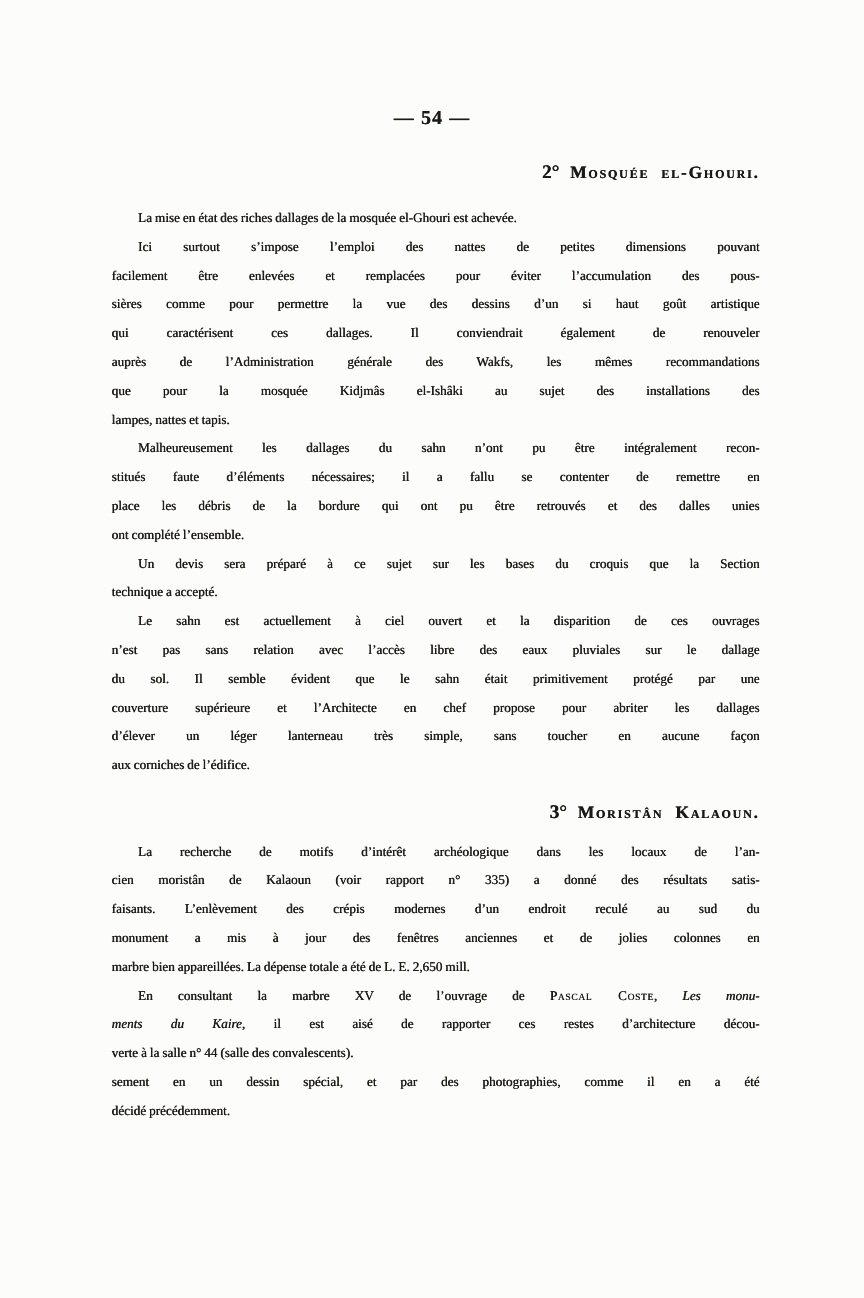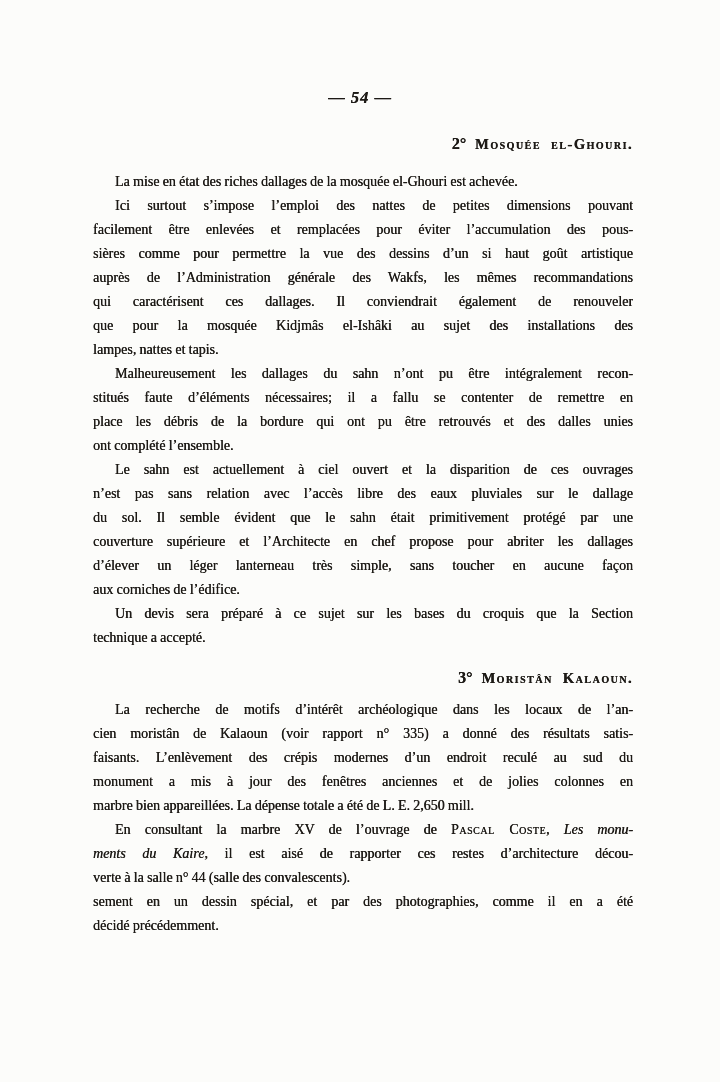--- a/index.html
+++ b/index.html
@@ -17,21 +17,20 @@
   .page-number {
     position: absolute;
     top: 88px;
     left: 0;
     width: 100%;
     text-align: center;
     font-size: 16.5px;
     font-weight: bold;
     letter-spacing: 1px;
     text-shadow: 0.3px 0 currentColor;
-    font-style: italic;
   }
 
   .column {
     position: absolute;
     left: 93px;
     top: 134px;
     width: 540px;
     text-shadow: 0.3px 0 currentColor;
   }
 
@@ -47,21 +46,21 @@
   .section-heading .ht {
     font-size: 14.5px;
     font-variant: small-caps;
     letter-spacing: 1.5px;
     word-spacing: 5px;
   }
 
   .para { margin: 0; }
 
   .line {
-    font-size: 14px;
+    font-size: 11px;
     line-height: 24px;
     height: 24px;
     overflow: hidden;
     text-align: justify;
     text-align-last: justify;
     word-spacing: -0.3px;
   }
   .line.last { text-align-last: left; }
   .line.first { text-indent: 22px; }
 
@@ -76,42 +75,42 @@
   <div class="page-number">— 54 —</div>
   <div class="column">
       <div class="section-heading"><span class="ord">2°</span><span class="ht">Mosquée el-Ghouri.</span></div>
       <div class="para">
         <div class="line first last"><span class="seg-n">La mise en état des riches dallages de la mosquée el-Ghouri est achevée.</span></div>
       </div>
       <div class="para">
         <div class="line first"><span class="seg-n">Ici surtout s’impose l’emploi des nattes de petites dimensions pouvant</span></div>
         <div class="line"><span class="seg-n">facilement être enlevées et remplacées pour éviter l’accumulation des pous-</span></div>
         <div class="line"><span class="seg-n">sières comme pour permettre la vue des dessins d’un si haut goût artistique</span></div>
+        <div class="line"><span class="seg-n">qui caractérisent ces dallages. Il conviendrait également de renouveler</span></div>
         <div class="line"><span class="seg-n">auprès de l’Administration générale des Wakfs, les mêmes recommandations</span></div>
-        <div class="line"><span class="seg-n">qui caractérisent ces dallages. Il conviendrait également de renouveler</span></div>
         <div class="line"><span class="seg-n">que pour la mosquée Kidjmâs el-Ishâki au sujet des installations des</span></div>
         <div class="line last"><span class="seg-n">lampes, nattes et tapis.</span></div>
       </div>
       <div class="para">
         <div class="line first"><span class="seg-n">Malheureusement les dallages du sahn n’ont pu être intégralement recon-</span></div>
         <div class="line"><span class="seg-n">stitués faute d’éléments nécessaires; il a fallu se contenter de remettre en</span></div>
         <div class="line"><span class="seg-n">place les débris de la bordure qui ont pu être retrouvés et des dalles unies</span></div>
         <div class="line last"><span class="seg-n">ont complété l’ensemble.</span></div>
       </div>
       <div class="para">
+        <div class="line first"><span class="seg-n">Un devis sera préparé à ce sujet sur les bases du croquis que la Section</span></div>
+        <div class="line last"><span class="seg-n">technique a accepté.</span></div>
+      </div>
+      <div class="para">
         <div class="line first"><span class="seg-n">Le sahn est actuellement à ciel ouvert et la disparition de ces ouvrages</span></div>
         <div class="line"><span class="seg-n">n’est pas sans relation avec l’accès libre des eaux pluviales sur le dallage</span></div>
         <div class="line"><span class="seg-n">du sol. Il semble évident que le sahn était primitivement protégé par une</span></div>
         <div class="line"><span class="seg-n">couverture supérieure et l’Architecte en chef propose pour abriter les dallages</span></div>
         <div class="line"><span class="seg-n">d’élever un léger lanterneau très simple, sans toucher en aucune façon</span></div>
         <div class="line last"><span class="seg-n">aux corniches de l’édifice.</span></div>
-      </div>
-      <div class="para">
-        <div class="line first"><span class="seg-n">Un devis sera préparé à ce sujet sur les bases du croquis que la Section</span></div>
-        <div class="line last"><span class="seg-n">technique a accepté.</span></div>
       </div>
       <div class="section-heading"><span class="ord">3°</span><span class="ht">Moristân Kalaoun.</span></div>
       <div class="para">
         <div class="line first"><span class="seg-n">La recherche de motifs d’intérêt archéologique dans les locaux de l’an-</span></div>
         <div class="line"><span class="seg-n">cien moristân de Kalaoun (voir rapport n° 335) a donné des résultats satis-</span></div>
         <div class="line"><span class="seg-n">faisants. L’enlèvement des crépis modernes d’un endroit reculé au sud du</span></div>
         <div class="line"><span class="seg-n">monument a mis à jour des fenêtres anciennes et de jolies colonnes en</span></div>
         <div class="line last"><span class="seg-n">marbre bien appareillées. La dépense totale a été de L. E. 2,650 mill.</span></div>
       </div>
       <div class="para">

